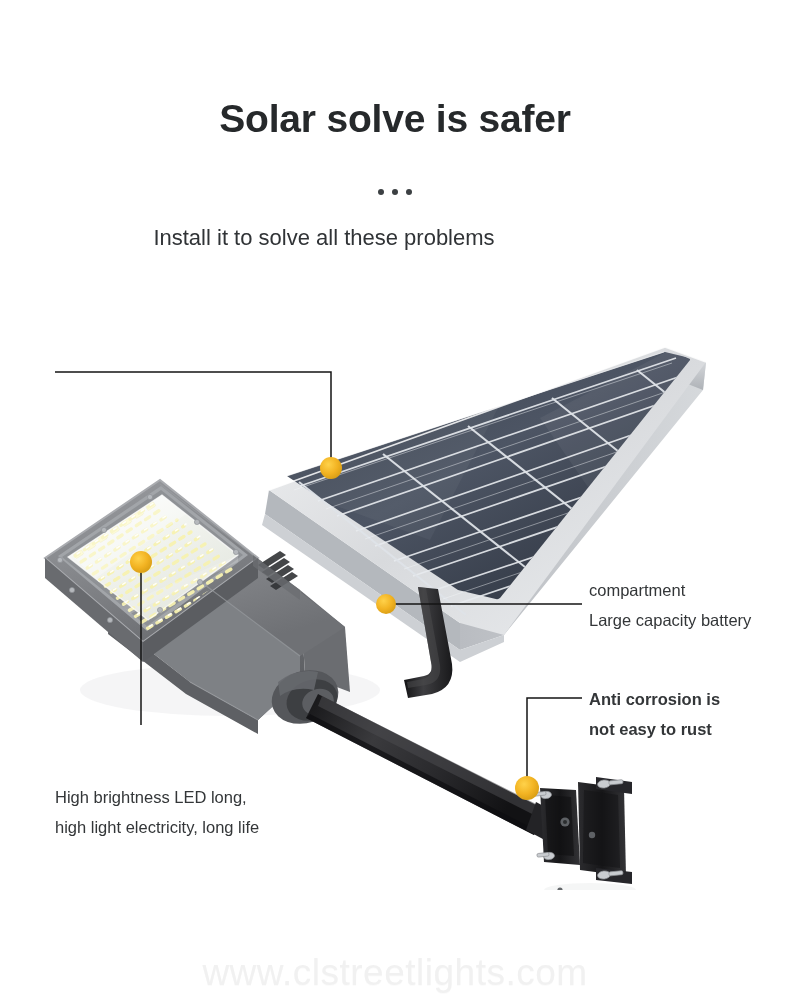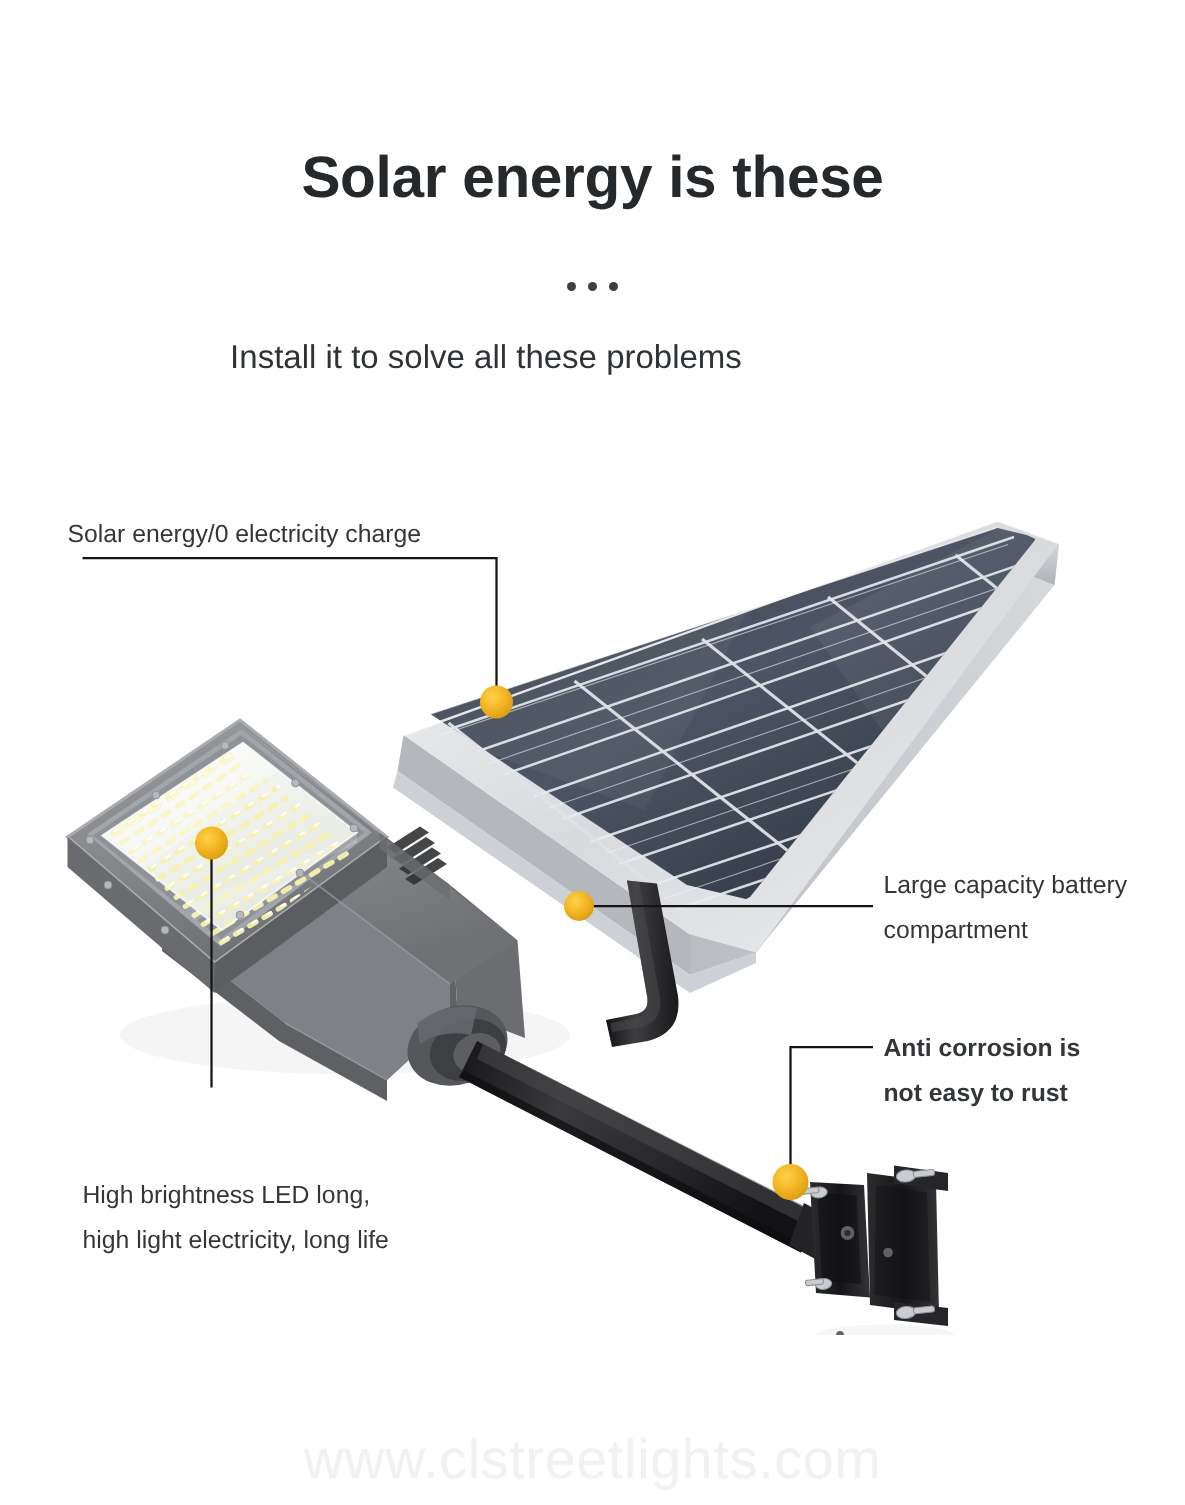--- a/index.html
+++ b/index.html
@@ -48,21 +48,21 @@
     text-shadow:0 1px 0 #fbfbfb;
     user-select:none;
   }
 </style>
 </head>
 <body>
 
 <div id="page">
 
   <div class="hdr">
-    <div class="hdr-title">Solar energy is these</div>
+    <div class="hdr-title">Solar solve is safer</div>
     <div class="hdr-dots">
       <i></i><i></i><i></i>
     </div>
     <div class="hdr-sub">Install it to solve all these problems</div>
   </div>
 
   <div id="art">
   <svg width="790" height="600" viewBox="0 0 790 600" xmlns="http://www.w3.org/2000/svg">
     <defs>
       <linearGradient id="gFrameTop" x1="0" y1="0" x2="1" y2="1">
@@ -359,27 +359,24 @@
 
     <g>
       <circle cx="331" cy="178" r="11" fill="url(#gDot)"></circle>
       <circle cx="386" cy="314" r="10" fill="url(#gDot)"></circle>
       <circle cx="527" cy="498" r="12" fill="url(#gDot)"></circle>
       <circle cx="141" cy="272" r="11" fill="url(#gDot)"></circle>
     </g>
   </svg>
   </div>
 
-  <div class="co" id="co-solar">
-    <div>Solar energy/0 electricity charge</div>
-  </div>
 
   <div class="co" id="co-battery">
+    <div>compartment</div>
     <div>Large capacity battery</div>
-    <div>compartment</div>
   </div>
 
   <div class="co" id="co-anti">
     <div>Anti corrosion is</div>
     <div>not easy to rust</div>
   </div>
 
   <div class="co" id="co-led">
     <div>High brightness LED long,</div>
     <div>high light electricity, long life</div>

